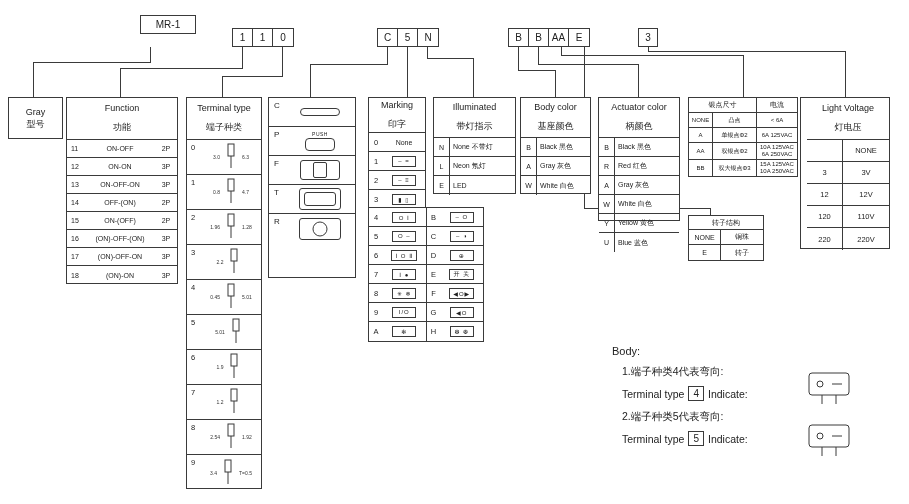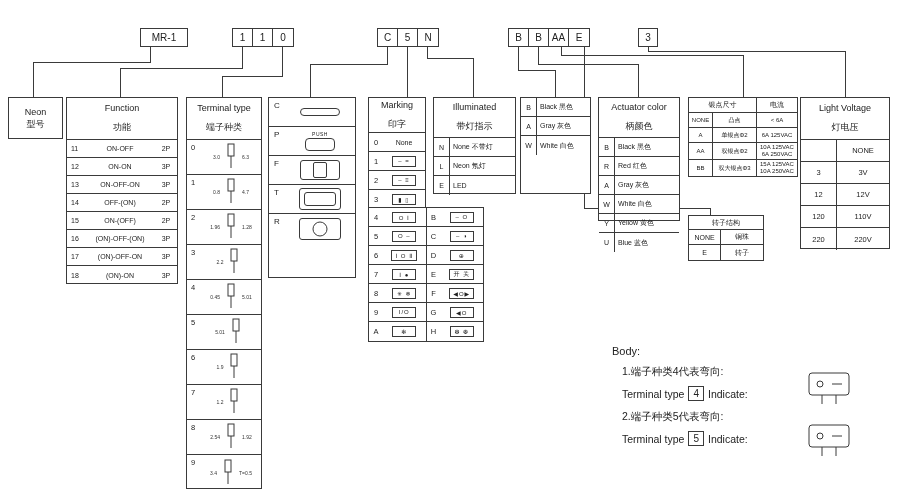--- a/index.html
+++ b/index.html
@@ -108,21 +108,21 @@
 
   
   .notes-title { font-size:11px; }
   .note-zh { font-size:10.5px; }
   .note-en { font-size:10.5px; display:flex; align-items:center; gap:4px; }
   .note-code { border:1px solid #3a3a3a; padding:0 4px; font-size:10px; line-height:13px; display:inline-block; }
 </style>
 </head>
 <body>
 
-<div class="code-single" style="left:140px; top:28px; width:48px;">
+<div class="code-single" style="left:140px; top:15px; width:56px;">
   <span>MR-1</span>
 </div>
 
 <div class="code-group" style="left:232px; top:28px;">
 
 <span class="code-cell">1</span>
     <span class="code-cell">1</span>
     <span class="code-cell">0</span>
   </div>
 
@@ -181,21 +181,21 @@
 
 <div class="line" style="left:584px; top:47px; width:1px; height:161px;"></div>
 <div class="line" style="left:584px; top:208px; width:127px; height:1px;"></div>
 <div class="line" style="left:710px; top:208px; width:1px; height:7px;"></div>
 
 <div class="line" style="left:648px; top:47px; width:1px; height:4px;"></div>
 <div class="line" style="left:648px; top:51px; width:198px; height:1px;"></div>
 <div class="line" style="left:845px; top:51px; width:1px; height:46px;"></div>
 
 <div class="tbl model-box" style="left:8px; top:97px; width:55px; height:42px;">
-  <span class="en">Neon</span>
+  <span class="en">Gray</span>
   <span class="zh">型号</span>
 </div>
 
 <div class="tbl" style="left:66px; top:97px; width:112px; height:187px;">
   <div class="t-header" style="height:42px;">
     <span class="en">Function</span>
     <span class="zh">功能</span>
   </div>
   <div class="rows">
 
@@ -575,20 +575,24 @@
       </div>
 
       <div class="row crow">
         <span class="ccode">E</span>
         <span class="ctext">LED</span>
       </div>
     </div>
 </div>
 
 <div class="tbl" style="left:520px; top:97px; width:71px; height:97px;">
+  <div class="t-header" style="height:40px;">
+    <span class="en">Body color</span>
+    <span class="zh">基座颜色</span>
+  </div>
   <div class="rows">
 
       <div class="row crow">
         <span class="ccode">B</span>
         <span class="ctext">Black 黑色</span>
       </div>
 
       <div class="row crow">
         <span class="ccode">A</span>
         <span class="ctext">Gray 灰色</span>
@@ -682,21 +686,21 @@
         <span class="rname">铜珠</span>
       </div>
 
       <div class="row rrow">
         <span class="rcode">E</span>
         <span class="rname">转子</span>
       </div>
     </div>
 </div>
 
-<div class="tbl" style="left:800px; top:97px; width:90px; height:152px;">
+<div class="tbl" style="left:800px; top:97px; width:90px; height:152px;padding-left:6px;">
   <div class="t-header" style="height:42px;">
     <span class="en">Light Voltage</span>
     <span class="zh">灯电压</span>
   </div>
   <div class="rows">
 
       <div class="row lvrow">
         <span class="lvcode"></span>
         <span class="lvval">NONE</span>
       </div>

